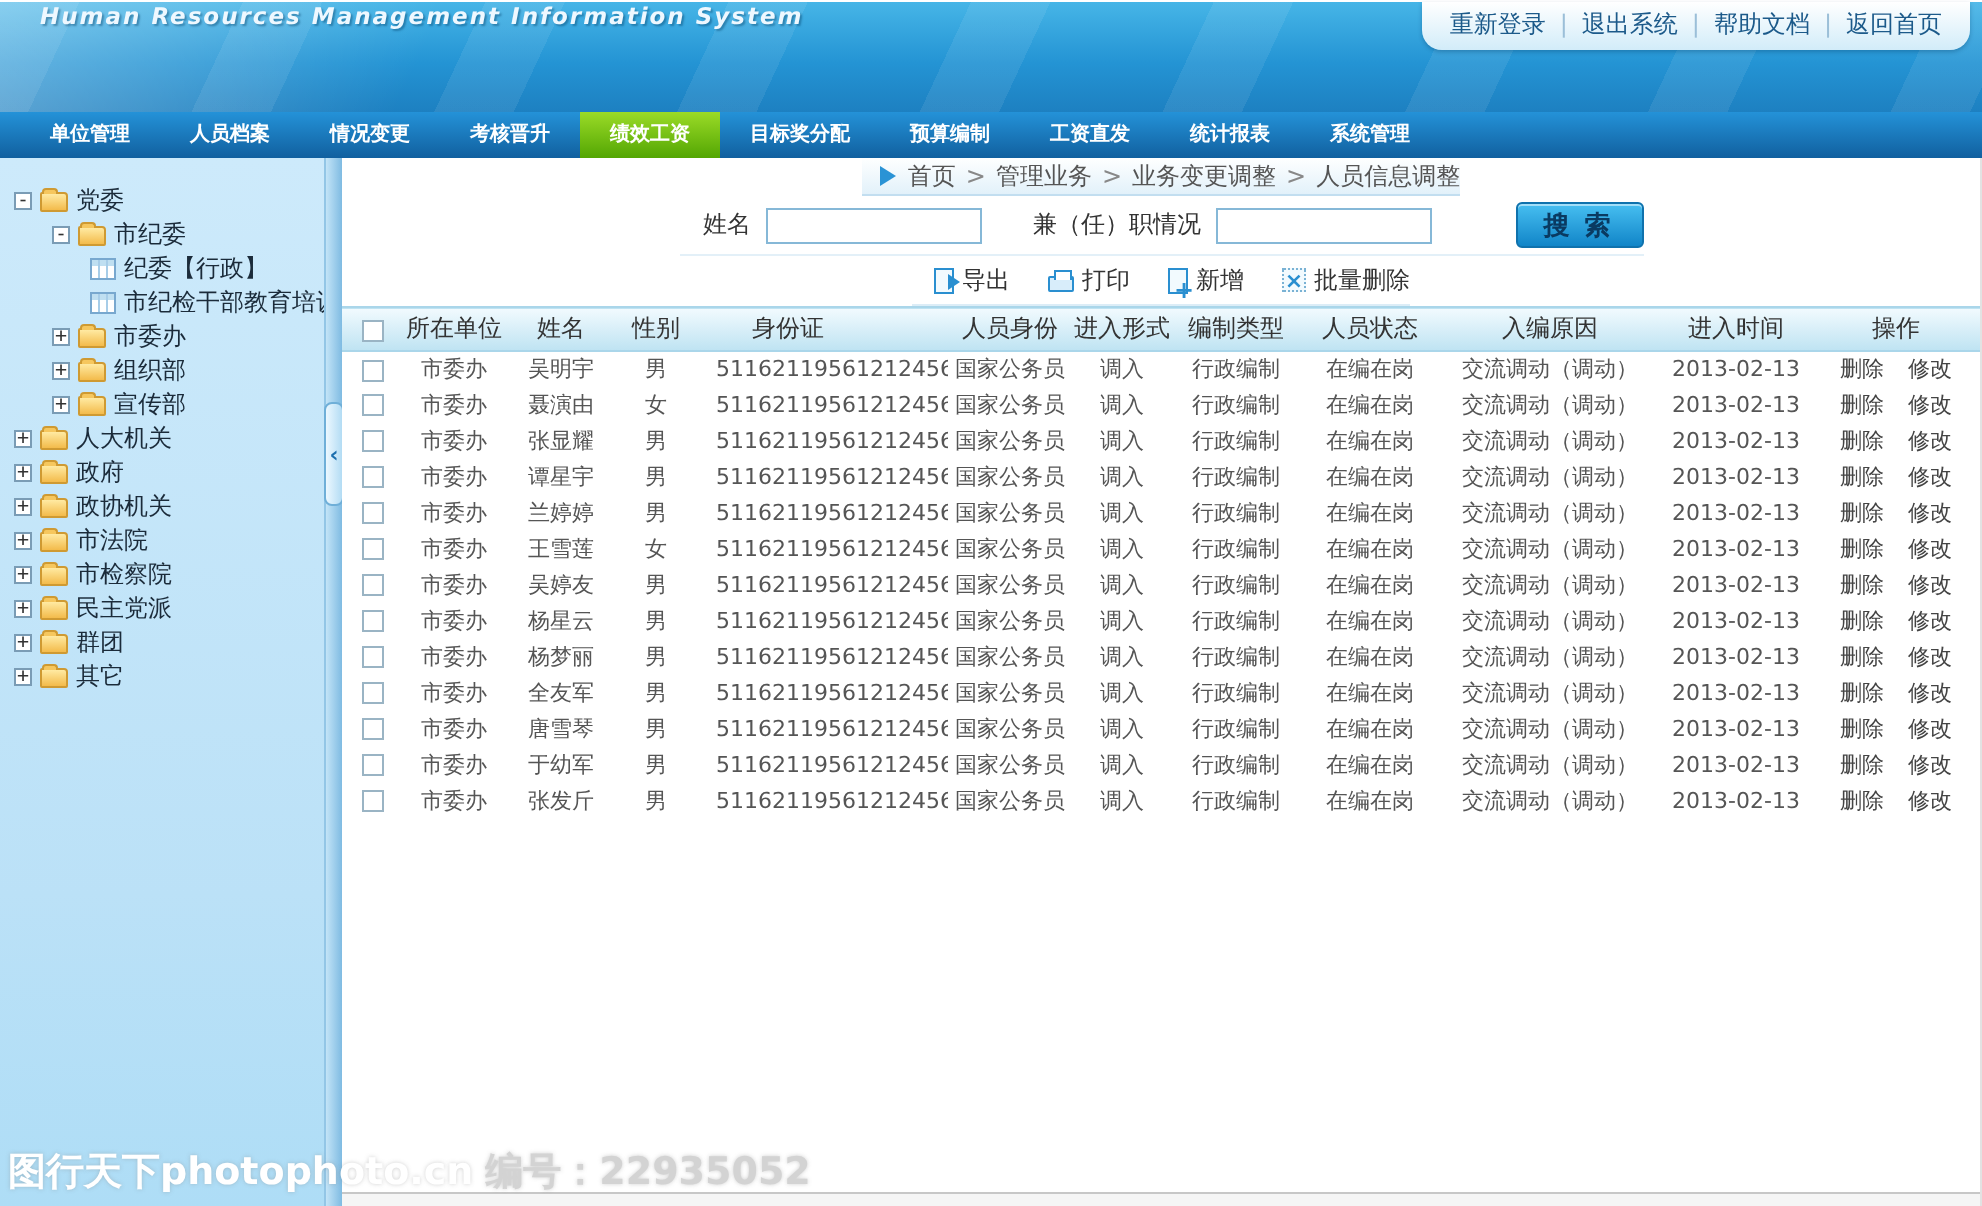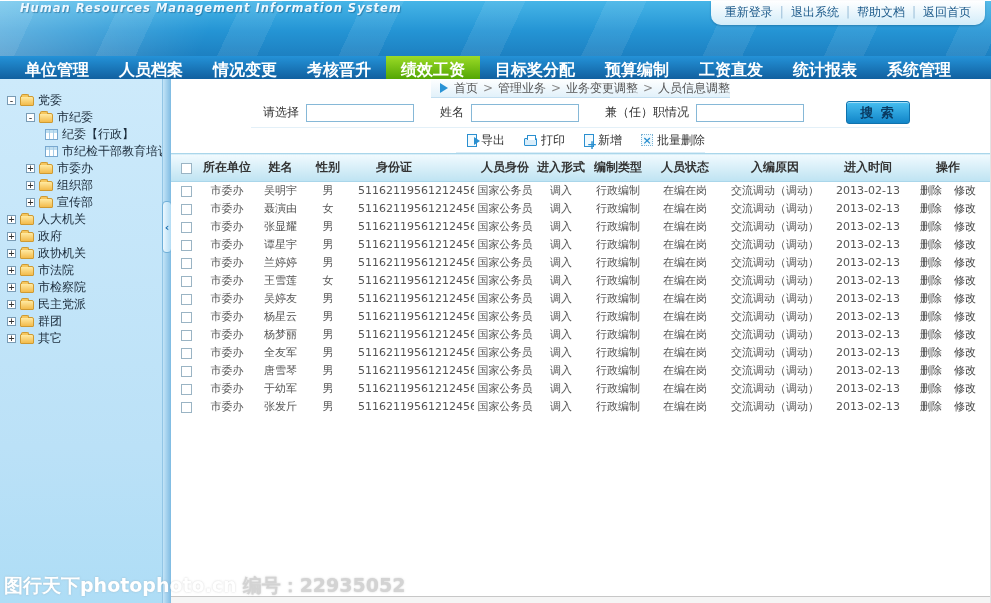--- a/index.html
+++ b/index.html
@@ -19,21 +19,21 @@
   .subtitle { padding-left:20px; margin-top:1px; color:#eef8ff; font-size:11.5px; font-weight:bold;
     font-style:italic; letter-spacing:1px; text-shadow:1px 1px 1px rgba(0,60,100,.4); }
   .quick-links { position:absolute; top:0; right:6px; padding:3px 14px 4px;
     background:linear-gradient(#ffffff,#d2ecf9); border-radius:0 0 10px 10px;
     box-shadow:0 1px 2px rgba(0,50,90,.3); font-size:12px; }
   .qlink { color:#1c5a8a; text-decoration:none; cursor:pointer; }
   .qsep { color:#9bbfd8; margin:0 7px; }
 
   
   .menubar { height:23px; background:linear-gradient(#2492d8,#11609f); display:flex; padding-left:10px; }
-  .menu-item { color:#fff; font-size:16px; font-weight:bold; padding:4px 15px 0; cursor:pointer;
+  .menu-item { color:#fff; font-size:10px; font-weight:bold; padding:4px 15px 0; cursor:pointer;
     text-decoration:none; white-space:nowrap; }
   .menu-item.active { background:linear-gradient(#9bdb27,#53a603); }
 
   
   .body { display:flex; height:525px; position:relative; background:#fff; }
 
   
   .sidebar { width:163px; background:linear-gradient(180deg,#cdeafb 0%, #bbe1f7 70%, #aeddf6 100%);
     padding-top:13px; position:relative; overflow:hidden; }
   .tree-item { height:17px; display:flex; align-items:center; font-size:12px; color:#1b2b3a;
@@ -88,23 +88,23 @@
   .icon-add::after { content:"+"; position:absolute; right:-4px; bottom:-6px; color:#2a8fd0;
     font-weight:bold; font-size:12px; }
   .icon-print { width:13px; height:8px; border:1px solid #2a8fd0; background:#d8edfa; margin-top:4px;
     border-radius:1px; }
   .icon-print::before { content:""; position:absolute; top:-4px; left:2px; width:7px; height:4px;
     background:#fff; border:1px solid #2a8fd0; border-bottom:none; }
   .icon-batch-delete { width:12px; height:12px; border:1px dotted #7ab2d4; color:#2a8fd0;
     font-weight:bold; font-size:11px; line-height:11px; text-align:center; background:#f2fafe; }
 
   .grid-table { width:100%; border-collapse:collapse; table-layout:fixed; font-size:11px; color:#555; }
-  .grid-table th { height:28px; background:linear-gradient(#f1fafe,#bee3f2);
+  .grid-table th { height:22px; background:linear-gradient(#f1fafe,#bee3f2);
     border-top:1px solid #aad6ea; border-bottom:1px solid #aad6ea; font-size:12px; color:#333;
-    font-weight:bold; text-align:center; white-space:nowrap; overflow:hidden; }
+    font-weight:normal; text-align:center; white-space:nowrap; overflow:hidden; }
   .grid-table td { height:18px; text-align:center; white-space:nowrap; overflow:hidden; }
   th.id-col { text-align:left; padding-left:28px; }
   td.id-col { text-align:left; padding-left:10px; font-family:"DejaVu Sans","Liberation Sans",sans-serif; }
   .cb { width:11px; height:11px; border:1px solid #9ab4c4; background:#fff; display:inline-block;
     vertical-align:middle; cursor:pointer; }
   .op-link { color:#444; text-decoration:none; margin:0 6px; cursor:pointer; }
 
   .footer-strip { position:absolute; bottom:0; left:0; right:0; height:8px; background:#f5f5f5;
     border-top:1px solid #c7c7c7; overflow:hidden; padding:2px 0 0 7px; }
 
@@ -220,24 +220,20 @@
     </div>
 
     <main class="content">
 
       <div class="breadcrumb">
         <span class="bc-arrow"></span>
         <span class="bc-items"><span class="crumb">首页</span><span class="bc-sep">&gt;</span><span class="crumb">管理业务</span><span class="bc-sep">&gt;</span><span class="crumb">业务变更调整</span><span class="bc-sep">&gt;</span><span class="crumb">人员信息调整</span></span>
       </div>
 
       <div class="search-row">
-        <span class="search-field">
-            <label class="sf-label">请选择</label>
-            <input class="sf-input" type="text" style="">
-          </span>
           <span class="search-field">
             <label class="sf-label">姓名</label>
             <input class="sf-input" type="text" style="">
           </span>
           <span class="search-field">
             <label class="sf-label">兼（任）职情况</label>
             <input class="sf-input" type="text" style="">
           </span>
           <button class="search-btn">搜 索</button>
       </div>

